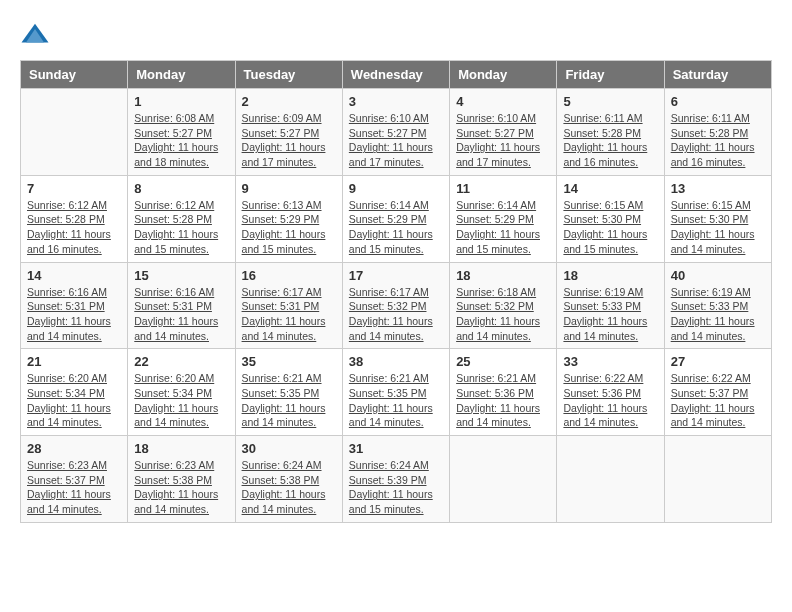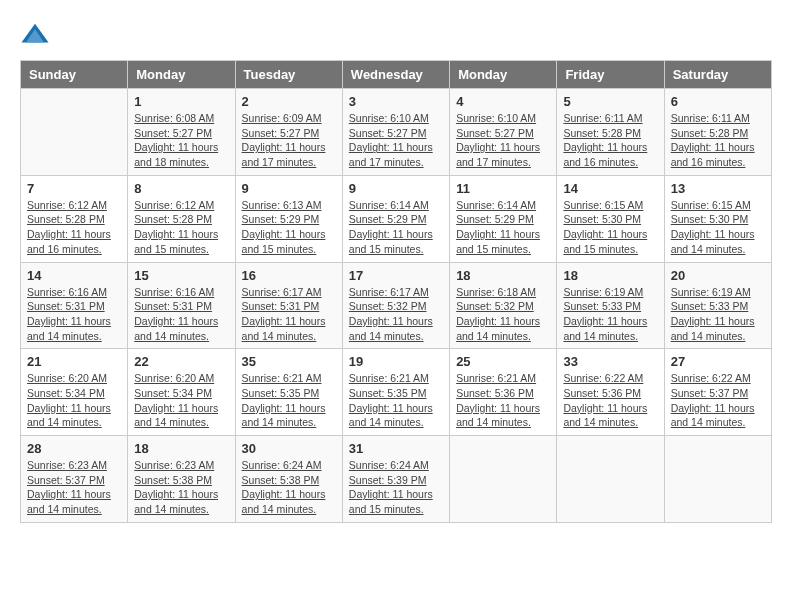--- a/index.html
+++ b/index.html
@@ -199,39 +199,39 @@
         </td>
         <td>
           <span class="day-num">18</span>
           <div class="day-info">Sunrise: 6:18 AM<br>Sunset: 5:32 PM<br>Daylight: 11 hours and 14 minutes.</div>
         </td>
         <td>
           <span class="day-num">18</span>
           <div class="day-info">Sunrise: 6:19 AM<br>Sunset: 5:33 PM<br>Daylight: 11 hours and 14 minutes.</div>
         </td>
         <td>
-          <span class="day-num">20</span>
+          <span class="day-num">40</span>
           <div class="day-info">Sunrise: 6:19 AM<br>Sunset: 5:33 PM<br>Daylight: 11 hours and 14 minutes.</div>
         </td>
       </tr>
       <tr>
         <td>
           <span class="day-num">21</span>
           <div class="day-info">Sunrise: 6:20 AM<br>Sunset: 5:34 PM<br>Daylight: 11 hours and 14 minutes.</div>
         </td>
         <td>
           <span class="day-num">22</span>
           <div class="day-info">Sunrise: 6:20 AM<br>Sunset: 5:34 PM<br>Daylight: 11 hours and 14 minutes.</div>
         </td>
         <td>
           <span class="day-num">35</span>
           <div class="day-info">Sunrise: 6:21 AM<br>Sunset: 5:35 PM<br>Daylight: 11 hours and 14 minutes.</div>
         </td>
         <td>
-          <span class="day-num">19</span>
+          <span class="day-num">38</span>
           <div class="day-info">Sunrise: 6:21 AM<br>Sunset: 5:35 PM<br>Daylight: 11 hours and 14 minutes.</div>
         </td>
         <td>
           <span class="day-num">25</span>
           <div class="day-info">Sunrise: 6:21 AM<br>Sunset: 5:36 PM<br>Daylight: 11 hours and 14 minutes.</div>
         </td>
         <td>
           <span class="day-num">33</span>
           <div class="day-info">Sunrise: 6:22 AM<br>Sunset: 5:36 PM<br>Daylight: 11 hours and 14 minutes.</div>
         </td>

